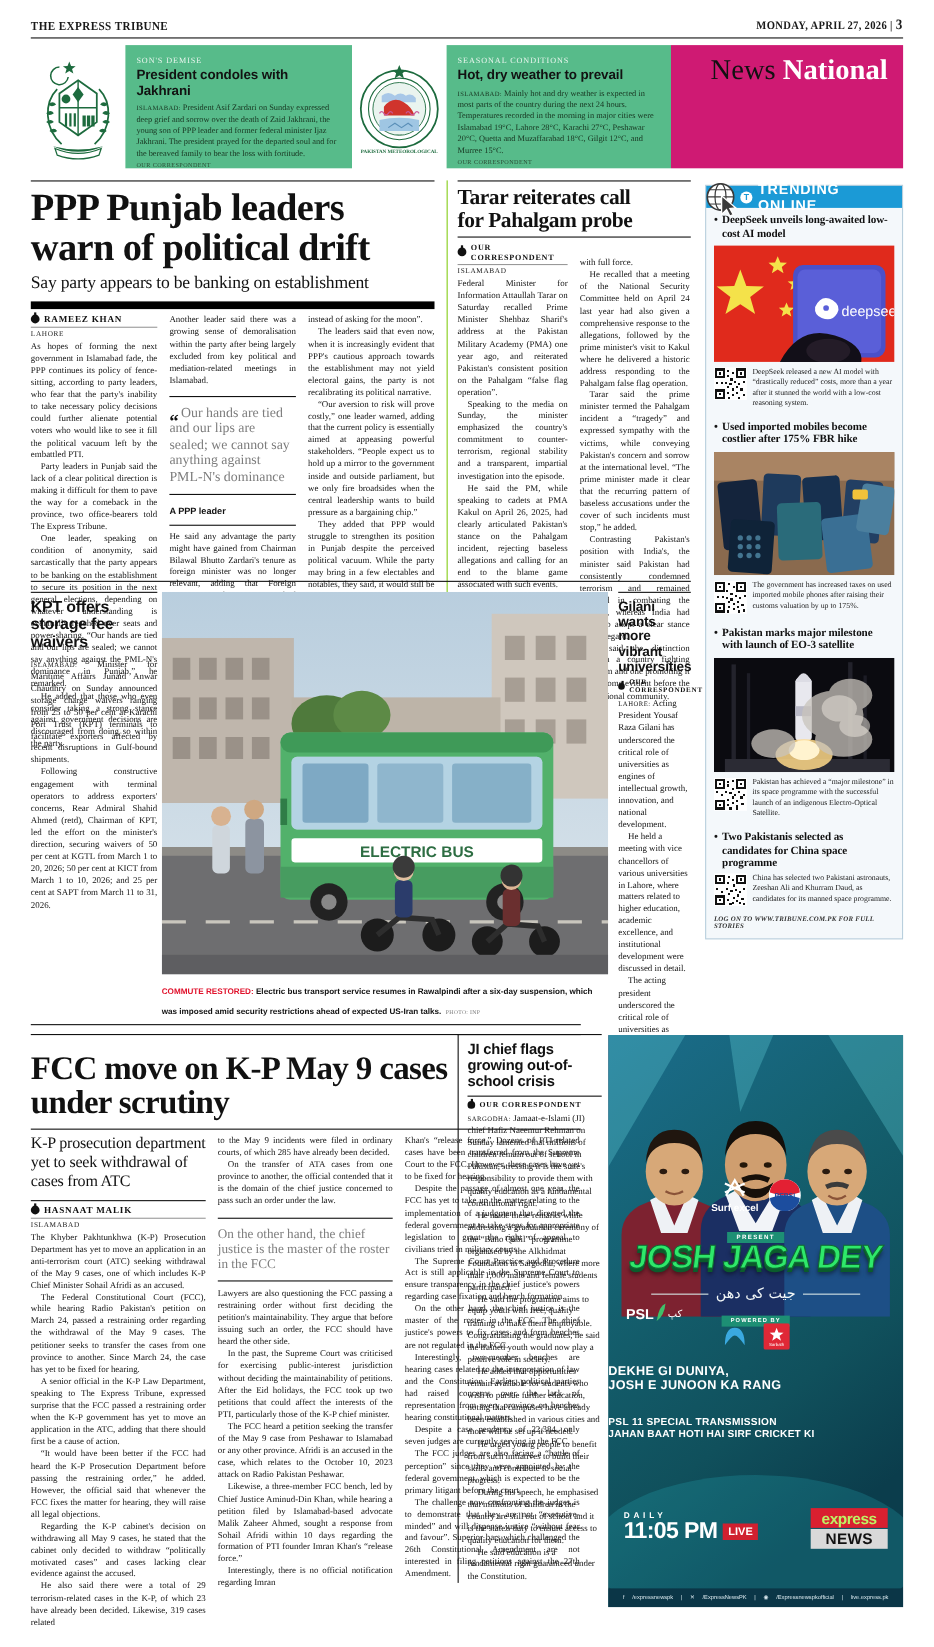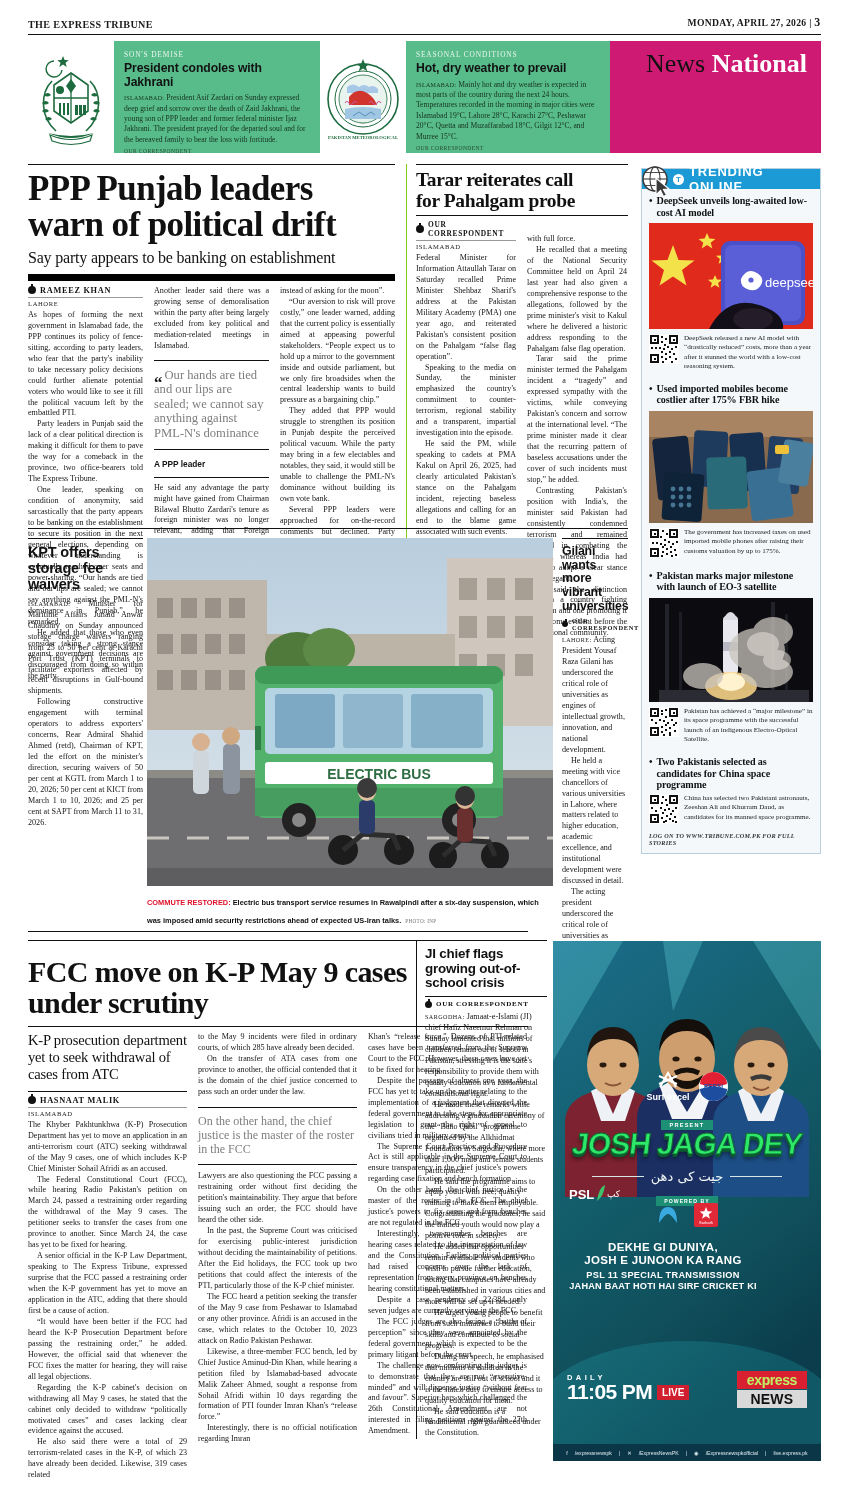--- a/index.html
+++ b/index.html
@@ -238,20 +238,21 @@
         <div class="pq-attr">A PPP leader</div>
         <div class="body-col" style="border-top:1.5px solid #111;margin-top:8px;padding-top:5px;">
           <p class="noind">He said any advantage the party might have gained from Chairman Bilawal Bhutto Zardari's tenure as foreign minister was no longer relevant, adding that Foreign Minister Ishaq Dar had “outerperformed all his predecessors in every way”.</p>
           <p>He lamented that the party was not formally consulted in the process. “Despite holding important offices, including the presidency, PPP only had front-row seats in the stands; we were never invited into the arena,” he said, adding, “We should have taken the foreign ministry when we had the chance,</p>
         </div>
       </div>
 
       <div style="width:115px;">
         <div class="body-col">
           <p class="noind">instead of asking for the moon”.</p>
+          <p>The leaders said that even now, when it is increasingly evident that PPP's cautious approach towards the establishment may not yield electoral gains, the party is not recalibrating its political narrative.</p>
           <p>“Our aversion to risk will prove costly,” one leader warned, adding that the current policy is essentially aimed at appeasing powerful stakeholders. “People expect us to hold up a mirror to the government inside and outside parliament, but we only fire broadsides when the central leadership wants to build pressure as a bargaining chip.”</p>
           <p>They added that PPP would struggle to strengthen its position in Punjab despite the perceived political vacuum. While the party may bring in a few electables and notables, they said, it would still be unable to challenge the PML-N's dominance without building its own vote bank.</p>
           <p>Several PPP leaders were approached for on-the-record comments but declined. Party spokesperson Nadeem Afzal Chan was also contacted multiple times but was not available for comment.</p>
         </div>
       </div>
     </div>
   </div>
 
   <div style="position:absolute;left:406px;top:164px;width:222px;border-left:1px solid #84cc16;padding-left:9px;box-sizing:border-box;">
     <div class="rule-top" style="padding-top:5px;">
@@ -887,24 +888,24 @@
       </div>
       <div>
         <svg width="24" height="24" viewBox="0 0 24 24">
             <rect width="24" height="24" rx="2" fill="#e02836"></rect>
             <path d="M12 4 l1.7 4.3 4.6.2 -3.6 2.9 1.3 4.4 -4-2.6 -4 2.6 1.3-4.4 -3.6-2.9 4.6-.2z" fill="#fff"></path>
             <text x="12" y="21" font-family="sans-serif" font-size="4" fill="#fff" text-anchor="middle">Sarbath</text>
           </svg>
       </div>
     </div>
 
-    <div style="position:absolute;left:0;top:300px;width:220px;text-align:center;color:#fff;">
+    <div style="position:absolute;left:0;top:300px;width:220px;text-align:left;color:#fff;">
       <div style="font-family:'Liberation Sans',sans-serif;font-weight:bold;font-size:11.5px;letter-spacing:.3px;">DEKHE GI DUNIYA,</div>
       <div style="font-family:'Liberation Sans',sans-serif;font-weight:bold;font-size:11.5px;letter-spacing:.3px;margin-top:1px;">JOSH E JUNOON KA RANG</div>
-      <div style="font-family:'Liberation Sans',sans-serif;font-weight:bold;font-size:9.2px;letter-spacing:.3px;margin-top:4px;">PSL 11 SPECIAL TRANSMISSION</div>
+      <div style="font-family:'Liberation Sans',sans-serif;font-weight:bold;font-size:9.2px;letter-spacing:.3px;margin-top:21px;">PSL 11 SPECIAL TRANSMISSION</div>
       <div style="font-family:'Liberation Sans',sans-serif;font-weight:bold;font-size:9.2px;letter-spacing:.2px;margin-top:1px;">JAHAN BAAT HOTI HAI SIRF CRICKET KI</div>
     </div>
 
     <div style="position:absolute;left:14px;top:432px;color:#fff;">
       <div style="font-family:'Liberation Sans',sans-serif;font-weight:bold;font-size:7.5px;letter-spacing:3.4px;">DAILY</div>
       <div style="display:flex;align-items:center;gap:5px;margin-top:-2px;">
         <span style="font-family:'Liberation Sans',sans-serif;font-weight:bold;font-size:21px;letter-spacing:-.6px;">11:05 PM</span>
         <span style="background:#d0202f;color:#fff;font-family:'Liberation Sans',sans-serif;font-weight:bold;font-size:10px;padding:2px 5px;">LIVE</span>
       </div>
     </div>

